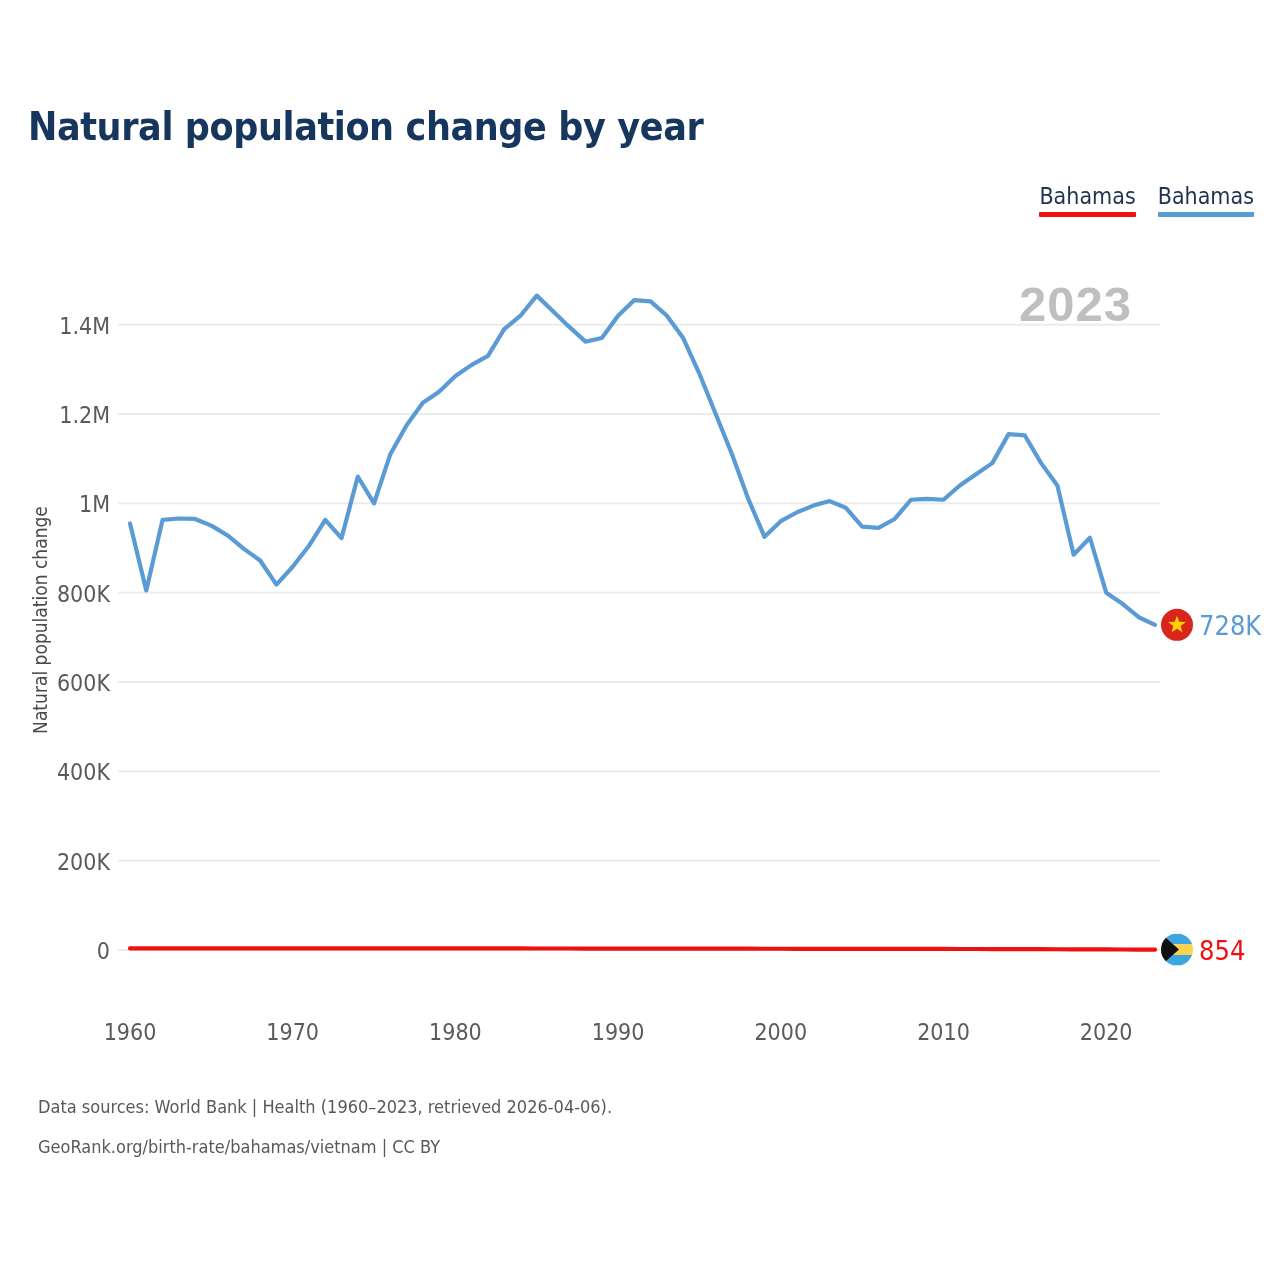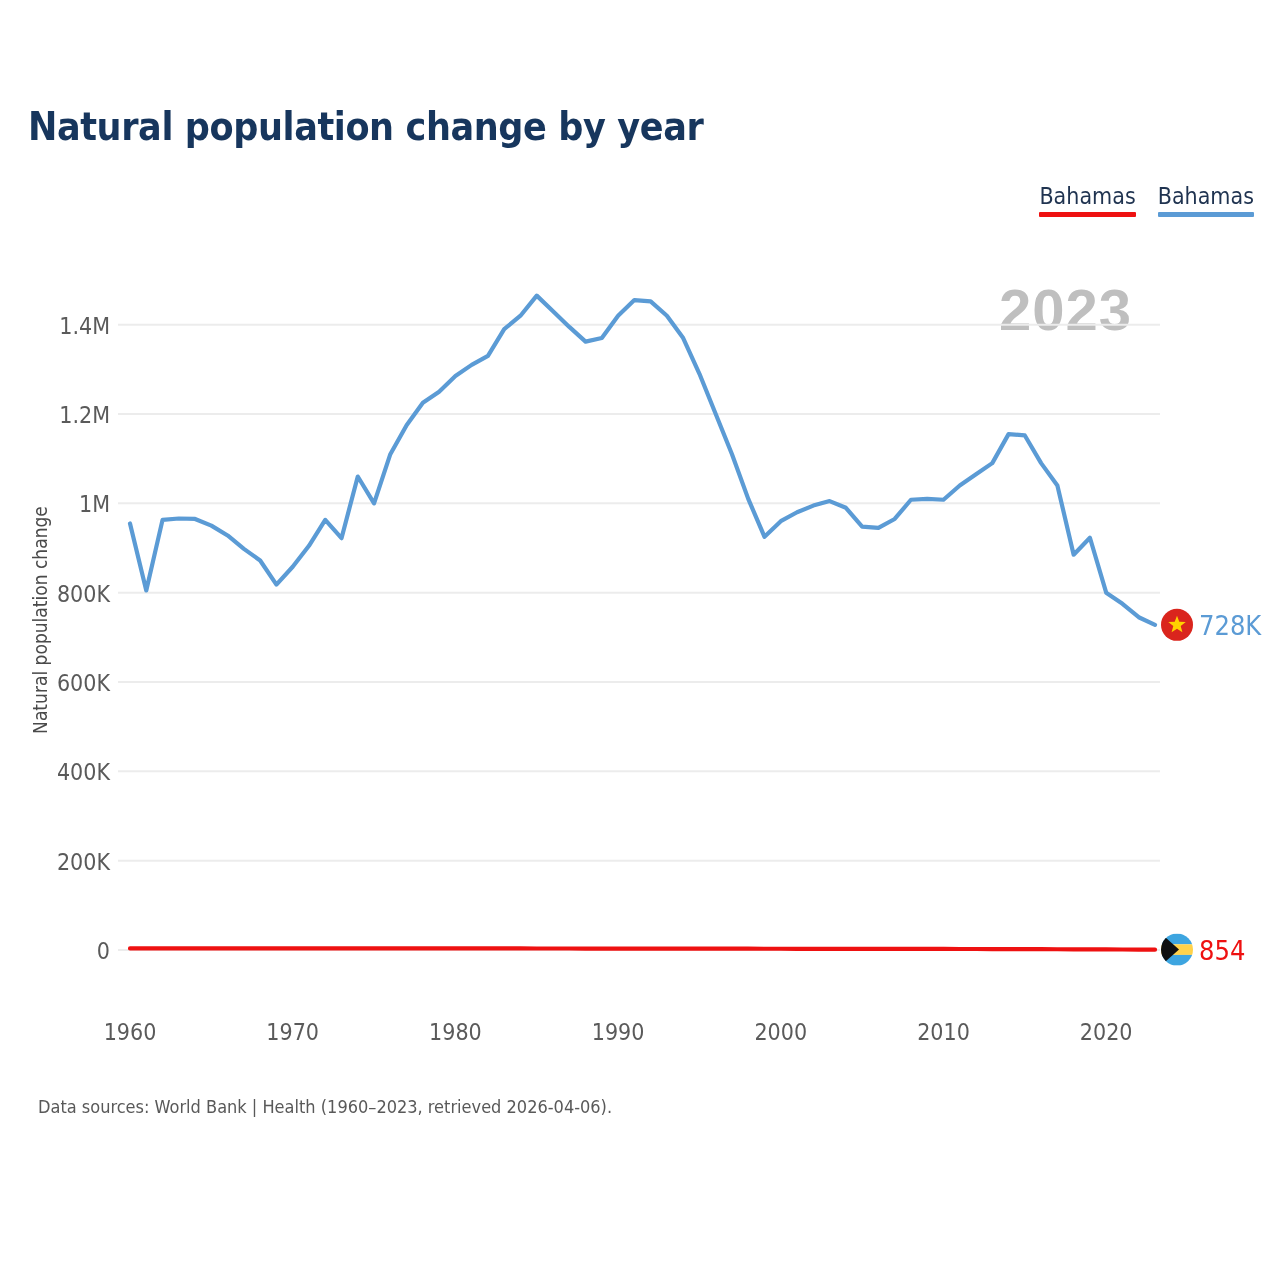--- a/index.html
+++ b/index.html
@@ -61,21 +61,21 @@
     height: 5px;
     width: 100%;
     margin-top: 2px;
     border-radius: 1px;
   }
   
   .year-watermark {
     position: absolute;
     right: 148px;
     top: 276px;
-    font-size: 58px;
+    font-size: 49px;
     font-weight: bold;
     color: #bfbfbf;
     letter-spacing: 1px;
     font-family: "Liberation Sans", sans-serif;
   }
   
   .plot-wrap {
     position: absolute;
     left: 0;
     top: 0;
@@ -187,15 +187,16 @@
             <polygon points="1161,933.6185466666667 1179,949.6185466666667 1161,965.6185466666667" fill="#101010"></polygon>
           </g>
         </g>
       <text id="endlabel-vietnam" class="endlabel-text" x="1199" y="634.8266666666666" fill="#5b9bd5">728K</text>
       <text id="endlabel-bahamas" class="endlabel-text" x="1199" y="959.6185466666667" fill="#ee1111">854</text>
     </svg>
   </div>
 
   <div class="footer">
     <div>Data sources: World Bank | Health (1960–2023, retrieved 2026-04-06).</div>
+    <div>GeoRank.org/birth-rate/bahamas/vietnam | CC BY</div>
   </div>
 
 </div>
 
 </body></html>

